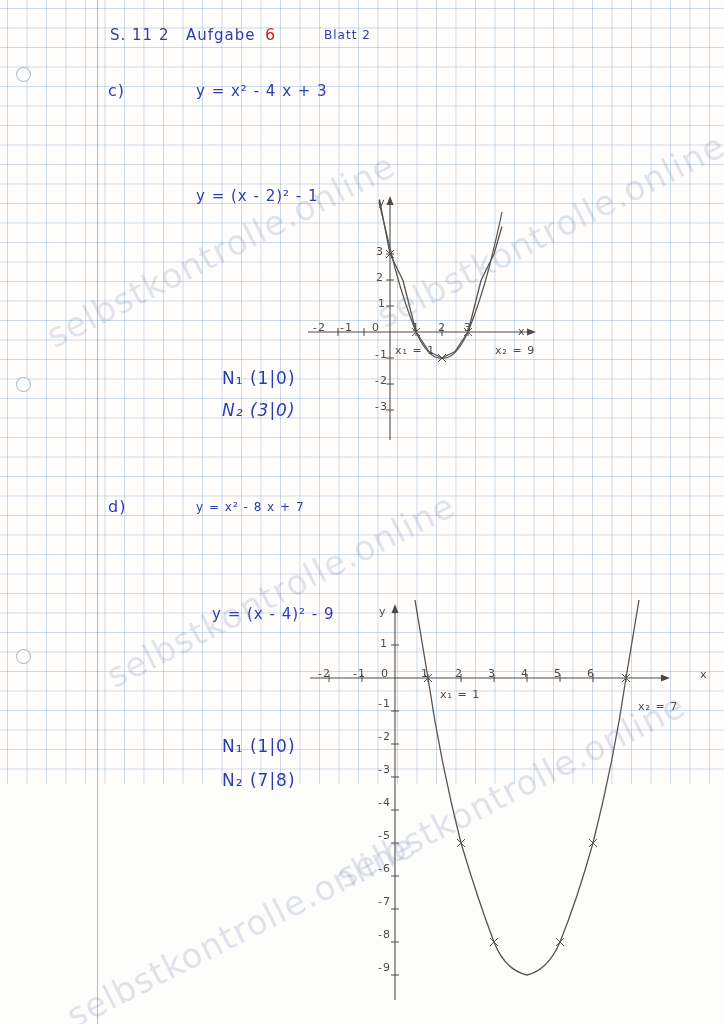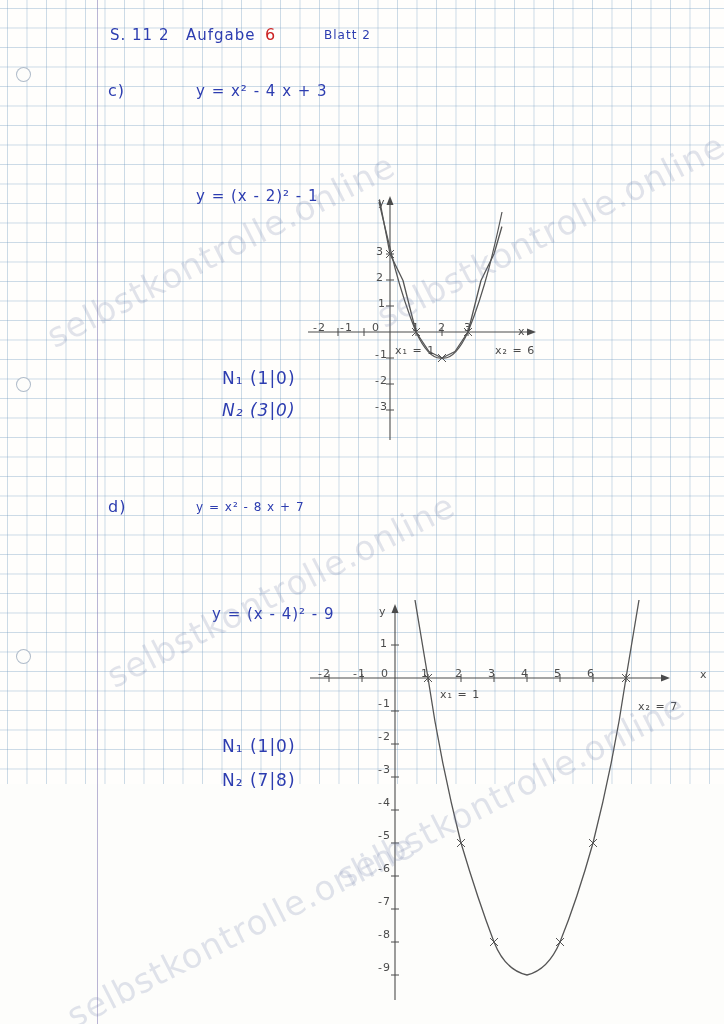--- a/index.html
+++ b/index.html
@@ -124,21 +124,21 @@
   <div class="hw pencil" style="left:464px;top:321px;font-size:11px;">3</div>
   <div class="hw pencil" style="left:518px;top:325px;font-size:11px;">x</div>
   <div class="hw pencil" style="left:378px;top:196px;font-size:11px;">y</div>
   <div class="hw pencil" style="left:376px;top:245px;font-size:11px;">3</div>
   <div class="hw pencil" style="left:376px;top:271px;font-size:11px;">2</div>
   <div class="hw pencil" style="left:378px;top:297px;font-size:11px;">1</div>
   <div class="hw pencil" style="left:375px;top:348px;font-size:11px;">-1</div>
   <div class="hw pencil" style="left:375px;top:374px;font-size:11px;">-2</div>
   <div class="hw pencil" style="left:375px;top:400px;font-size:11px;">-3</div>
   <div class="hw pencil" style="left:395px;top:344px;font-size:11px;">x₁ = 1</div>
-  <div class="hw pencil" style="left:495px;top:344px;font-size:11px;">x₂ = 6</div>
+  <div class="hw pencil" style="left:495px;top:344px;font-size:11px;">x₂ = 9</div>
 
   <div class="hw" style="left:108px;top:497px;font-size:16px;">d)</div>
   <div class="hw" style="left:196px;top:500px;font-size:12px;">y = x² - 8 x + 7</div>
   <div class="hw" style="left:212px;top:605px;font-size:15px;">y = (x - 4)² - 9</div>
 
   <div class="hw" style="left:222px;top:736px;font-size:17px;">N₁ (1|0)</div>
   <div class="hw" style="left:222px;top:770px;font-size:17px;">N₂ (7|8)</div>
 
   <div class="graph" style="left:300px;top:600px;">
     <svg width="400" height="400" viewBox="0 0 400 400">

